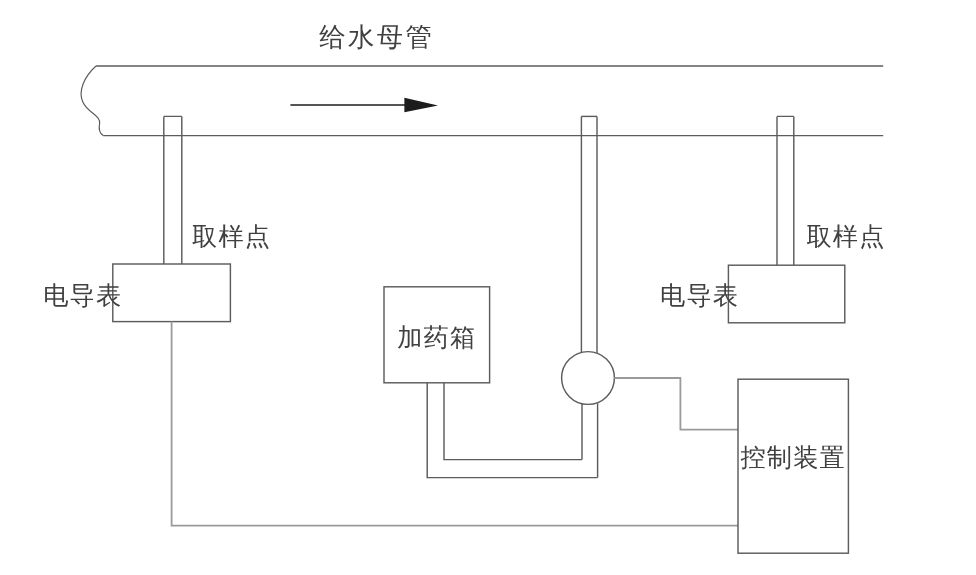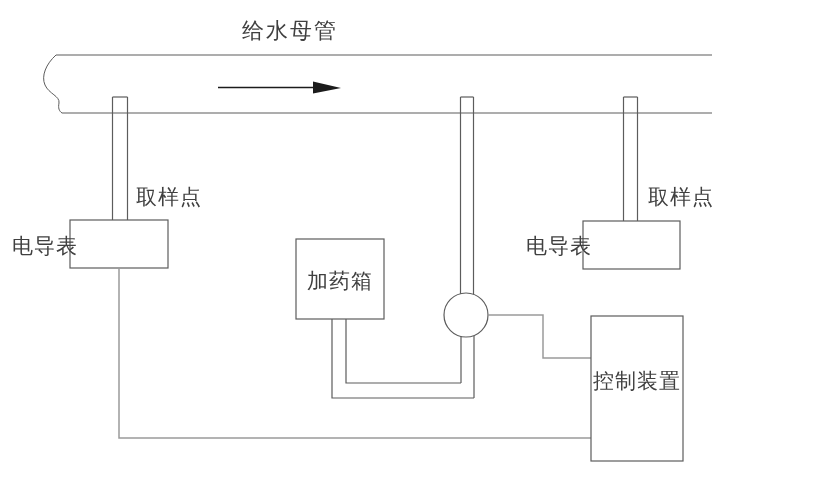--- a/index.html
+++ b/index.html
@@ -8,20 +8,21 @@
     --wire-stroke:#9a9a9a;
     --arrow-fill:#1c1c1c;
     --text:#404040;
   }
   html,body{margin:0;padding:0;background:#fff;}
   .canvas{
     position:relative;
     width:712px;height:479px;
     background:var(--background);
     overflow:hidden;
+    padding-left:24px;
   }
   svg{display:block;}
   .pipe{stroke:var(--pipe-stroke);stroke-width:1.2;fill:none;}
   .pipe-thin{stroke:var(--pipe-stroke);stroke-width:1;fill:none;}
   .wire{stroke:var(--wire-stroke);stroke-width:1.5;fill:none;}
   .box{fill:#ffffff;stroke:var(--pipe-stroke);stroke-width:1.2;}
   .arrow-shaft{stroke:var(--arrow-fill);stroke-width:1.3;}
   .arrow-head{fill:var(--arrow-fill);stroke:none;}
   text{
     font-family:"Liberation Sans", sans-serif;

